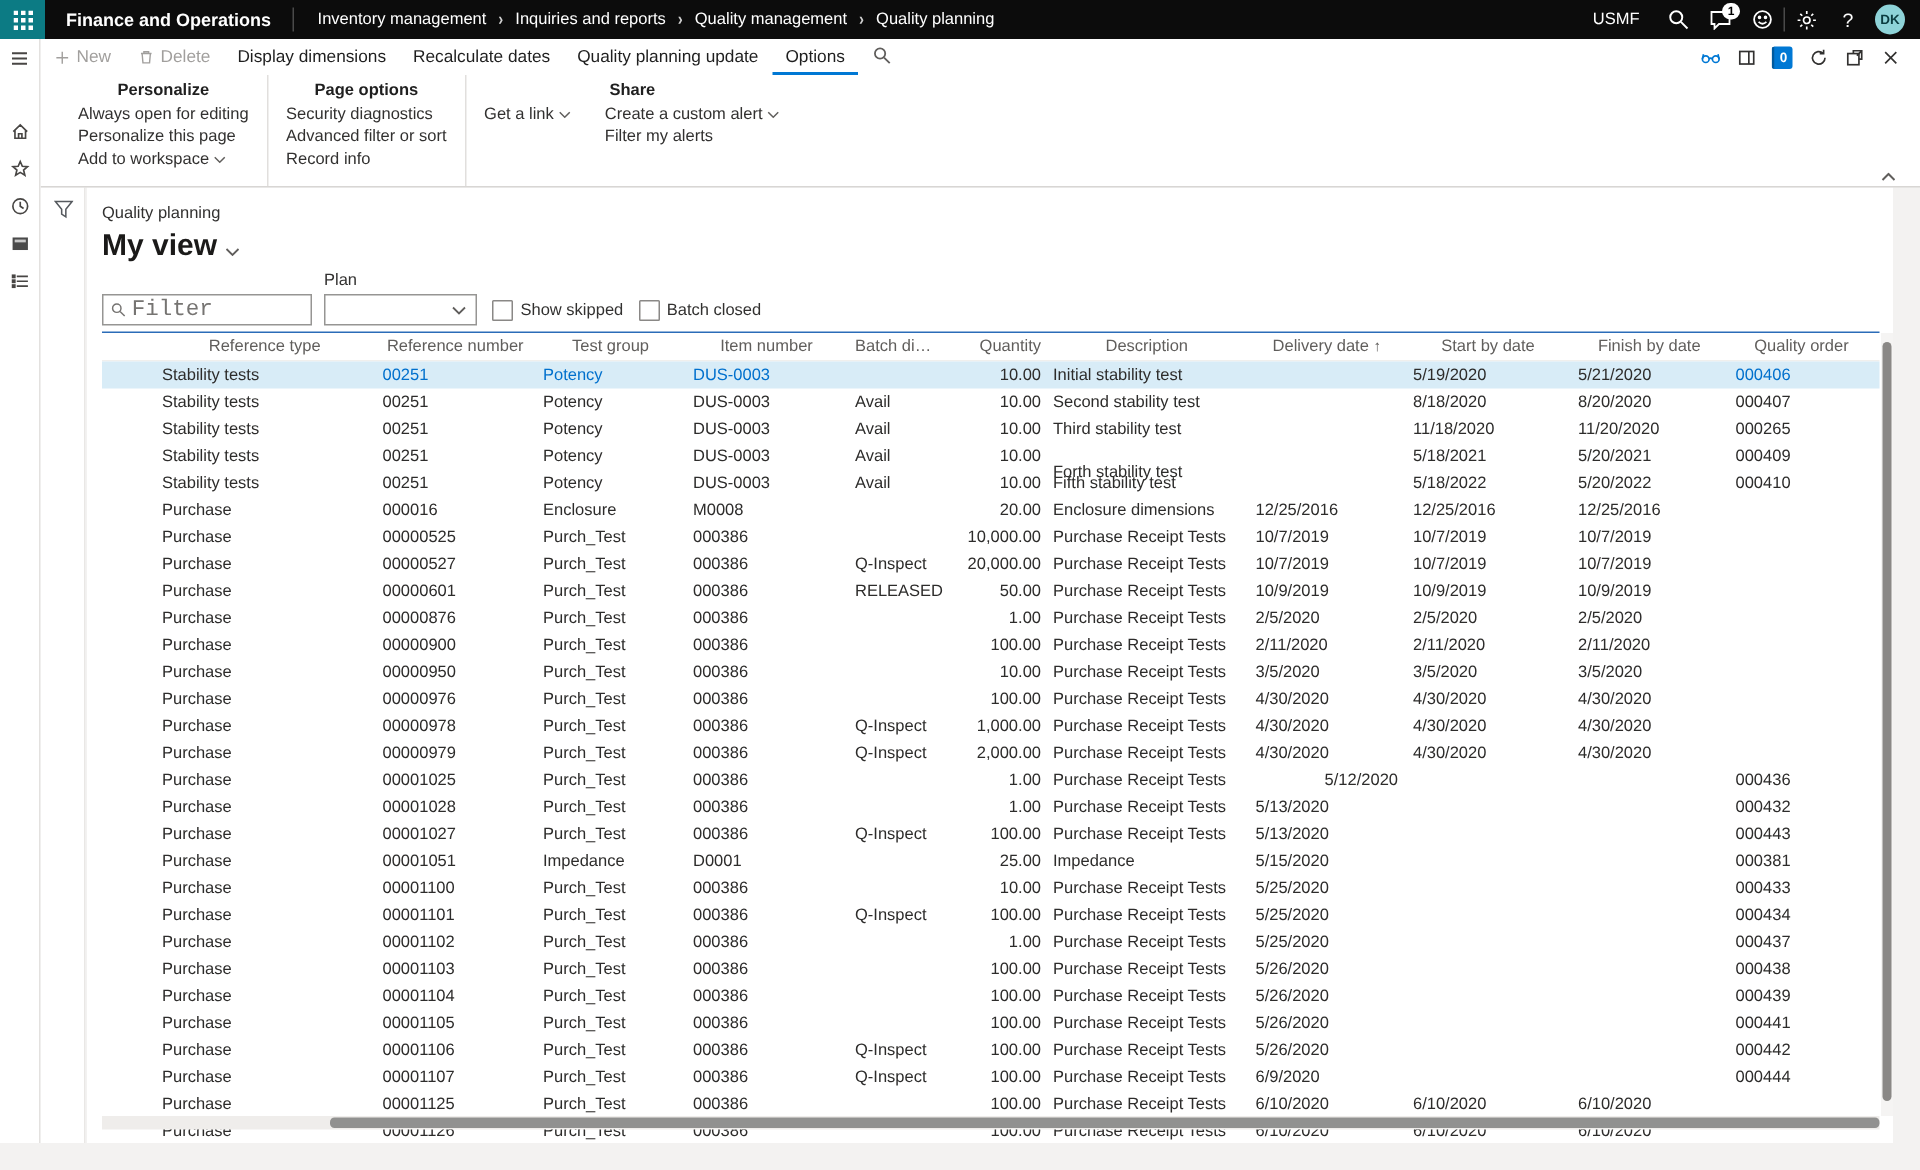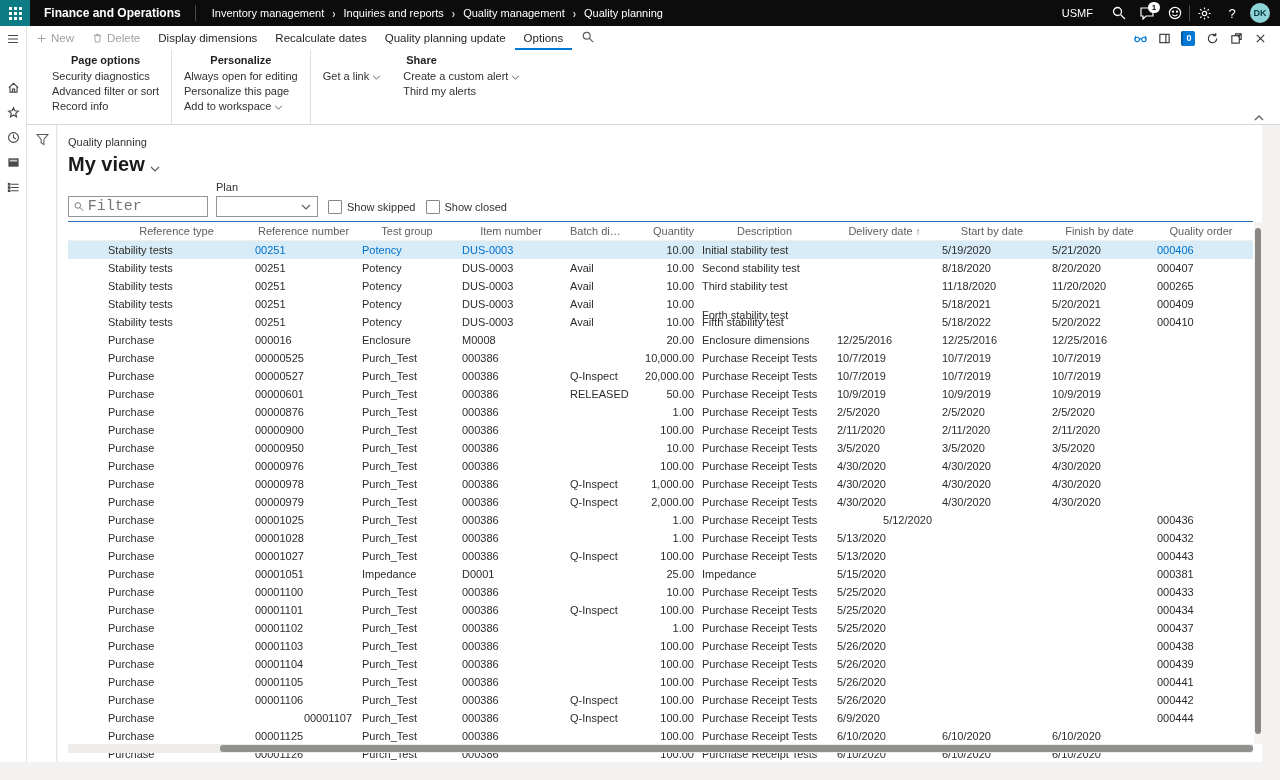--- a/index.html
+++ b/index.html
@@ -249,74 +249,74 @@
       <div class="ab-ricon">
         <svg width="13" height="13" viewBox="0 0 14 14" fill="none" stroke="currentColor" stroke-width="1.2">
           <path d="M3 3 L11 11 M11 3 L3 11"></path>
         </svg>
       </div>
     </div>
 </div>
 
 <div class="ribbon" id="ribbon">
     <div class="rb-group">
-      <div class="rb-title">Page options</div>
-      <div class="rb-cols">
-        <div class="rb-col">
-          <div class="rb-item">
-            <span>Security diagnostics</span>
-          </div>
-          <div class="rb-item">
-            <span>Advanced filter or sort</span>
-          </div>
-          <div class="rb-item">
-            <span>Record info</span>
-          </div>
-        </div>
-      </div>
-    </div>
-    <div class="rb-group">
       <div class="rb-title">Personalize</div>
       <div class="rb-cols">
         <div class="rb-col">
           <div class="rb-item">
             <span>Always open for editing</span>
           </div>
           <div class="rb-item">
             <span>Personalize this page</span>
           </div>
           <div class="rb-item">
             <span>Add to workspace</span>
             <span class="rb-chev"><svg width="9" height="5" viewBox="0 0 10 6" fill="none" stroke="#605e5c" stroke-width="1.2">
                 <path d="M1 1 L5 5 L9 1"></path>
               </svg></span>
           </div>
         </div>
       </div>
     </div>
     <div class="rb-group">
+      <div class="rb-title">Page options</div>
+      <div class="rb-cols">
+        <div class="rb-col">
+          <div class="rb-item">
+            <span>Security diagnostics</span>
+          </div>
+          <div class="rb-item">
+            <span>Advanced filter or sort</span>
+          </div>
+          <div class="rb-item">
+            <span>Record info</span>
+          </div>
+        </div>
+      </div>
+    </div>
+    <div class="rb-group">
       <div class="rb-title">Share</div>
       <div class="rb-cols">
         <div class="rb-col">
           <div class="rb-item">
             <span>Get a link</span>
             <span class="rb-chev"><svg width="9" height="5" viewBox="0 0 10 6" fill="none" stroke="#605e5c" stroke-width="1.2">
                 <path d="M1 1 L5 5 L9 1"></path>
               </svg></span>
           </div>
         </div>
         <div class="rb-col">
           <div class="rb-item">
             <span>Create a custom alert</span>
             <span class="rb-chev"><svg width="9" height="5" viewBox="0 0 10 6" fill="none" stroke="#605e5c" stroke-width="1.2">
                 <path d="M1 1 L5 5 L9 1"></path>
               </svg></span>
           </div>
           <div class="rb-item">
-            <span>Third my alerts</span>
+            <span>Filter my alerts</span>
           </div>
         </div>
       </div>
     </div>
   </div>
 <div class="pane-divider"></div>
 <div class="collapse-btn">
   <svg width="10" height="6" viewBox="0 0 10 6" fill="none" stroke="#605e5c" stroke-width="1.3">
       <path d="M1 5 L5 1 L9 5"></path>
     </svg>
@@ -395,21 +395,21 @@
             <path d="M1 1 L5 5 L9 1"></path>
           </svg>
       </div>
     </div>
     <label class="chk">
       <span class="chk-box"></span>
       <span>Show skipped</span>
     </label>
     <label class="chk">
       <span class="chk-box"></span>
-      <span>Show closed</span>
+      <span>Batch closed</span>
     </label>
   </div>
 
   <div class="grid">
     <div class="g-header" id="grid-header">
         <div class="g-hcell" style="width: 185px; padding-left: 40px;">Reference type</div>
         <div class="g-hcell" style="width: 107px;">Reference number</div>
         <div class="g-hcell" style="width: 100px;">Test group</div>
         <div class="g-hcell" style="width: 108px;">Item number</div>
         <div class="g-hcell" style="width: 62px;">Batch disposi...</div>
@@ -754,21 +754,21 @@
           <div class="g-cell" style="width: 62px;">Q-Inspect</div>
           <div class="g-cell num" style="width: 70px;">100.00</div>
           <div class="g-cell" style="width: 135px;">Purchase Receipt Tests</div>
           <div class="g-cell" style="width: 105px;">5/26/2020</div>
           <div class="g-cell" style="width: 110px;"></div>
           <div class="g-cell" style="width: 105px;"></div>
           <div class="g-cell link" style="width: 98px;">000442</div>
         </div>
         <div class="g-row">
           <div class="g-cell" style="width: 185px; padding-left: 40px;">Purchase</div>
-          <div class="g-cell link" style="width: 107px; text-align: right;">00001107</div>
+          <div class="g-cell link" style="width: 107px;">00001107</div>
           <div class="g-cell link" style="width: 100px;">Purch_Test</div>
           <div class="g-cell link" style="width: 108px;">000386</div>
           <div class="g-cell" style="width: 62px;">Q-Inspect</div>
           <div class="g-cell num" style="width: 70px;">100.00</div>
           <div class="g-cell" style="width: 135px;">Purchase Receipt Tests</div>
           <div class="g-cell" style="width: 105px;">6/9/2020</div>
           <div class="g-cell" style="width: 110px;"></div>
           <div class="g-cell" style="width: 105px;"></div>
           <div class="g-cell link" style="width: 98px;">000444</div>
         </div>

